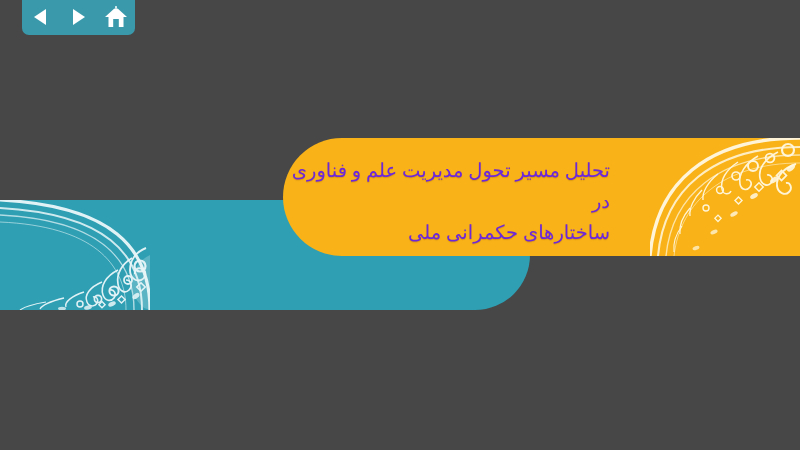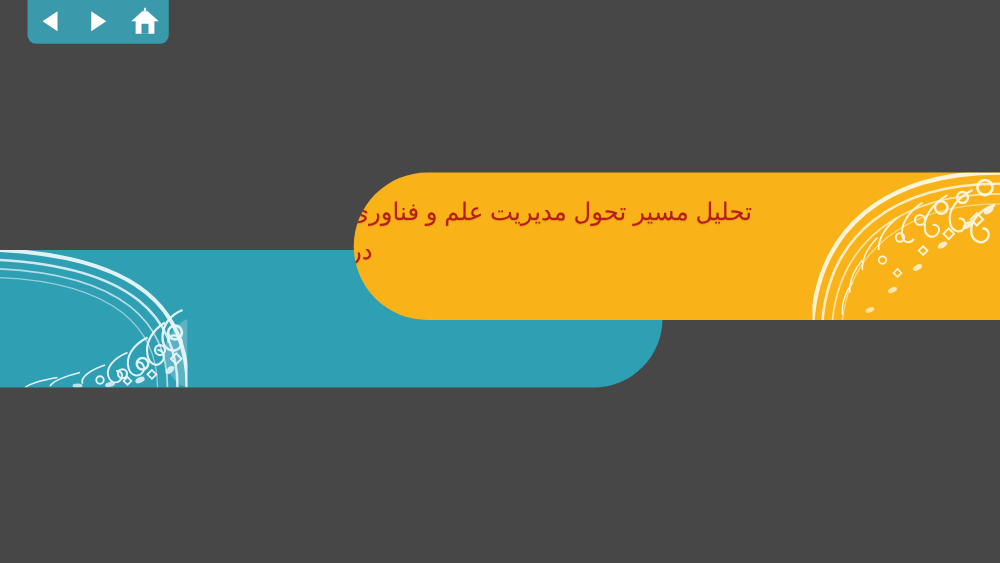--- a/index.html
+++ b/index.html
@@ -60,26 +60,26 @@
     width: 150px;
     height: 118px;
     opacity: 0.92;
     pointer-events: none;
   }
   #orange-title {
     position: absolute;
     right: 190px;
     top: 17px;
     width: 330px;
-    text-align: left;
+    text-align: right;
     direction: rtl;
-    color: #b91c1c;
+    color: #6d28d9;
     font-size: 19.5px;
     line-height: 31px;
-    font-family: Liberation Sans, sans-serif;
+    font-family: Liberation Serif, serif;
     text-shadow: 0 1px 1px rgba(140,80,0,.25);
     white-space: pre-line;
   }
 
   
   #teal-banner {
     position: absolute;
     left: -60px;
     top: 200px;
     width: 590px;
@@ -188,16 +188,16 @@
       <g fill="#FFFDF2">
         <ellipse cx="141" cy="30" rx="4.6" ry="2.6" transform="rotate(-40 141 30)" opacity="0.9"></ellipse>
         <ellipse cx="124" cy="42" rx="4.4" ry="2.4" transform="rotate(-35 124 42)" opacity="0.9"></ellipse>
         <ellipse cx="104" cy="58" rx="4.2" ry="2.2" transform="rotate(-30 104 58)" opacity="0.85"></ellipse>
         <ellipse cx="84" cy="76" rx="4" ry="2.1" transform="rotate(-28 84 76)" opacity="0.8"></ellipse>
         <ellipse cx="64" cy="94" rx="3.8" ry="2" transform="rotate(-25 64 94)" opacity="0.75"></ellipse>
         <ellipse cx="46" cy="110" rx="3.6" ry="1.9" transform="rotate(-22 46 110)" opacity="0.7"></ellipse>
       </g>
     </svg>
 
-    <div id="orange-title"><span>تحلیل مسیر تحول مدیریت علم و فناوری در</span><br></div>
+    <div id="orange-title"><span>تحلیل مسیر تحول مدیریت علم و فناوری در</span><br><span>ساختارهای حکمرانی ملی</span></div>
   </div>
 
 </div>
 
 </body></html>

